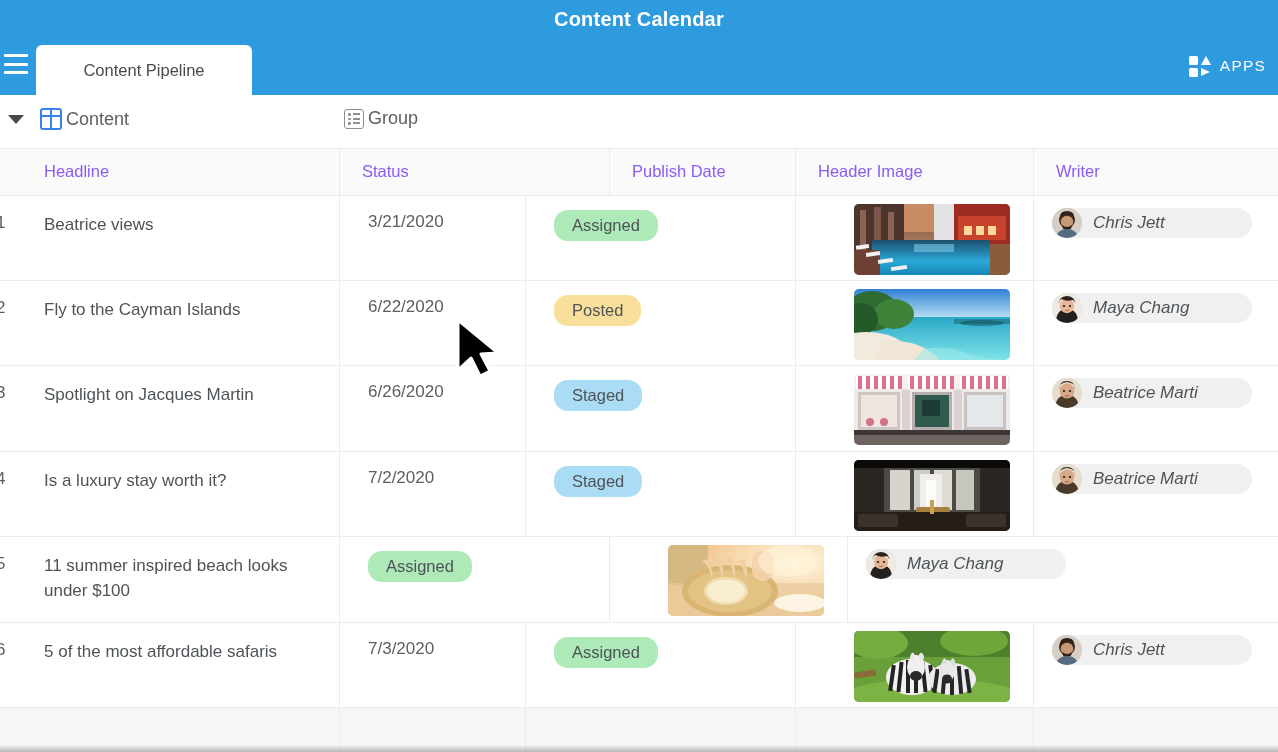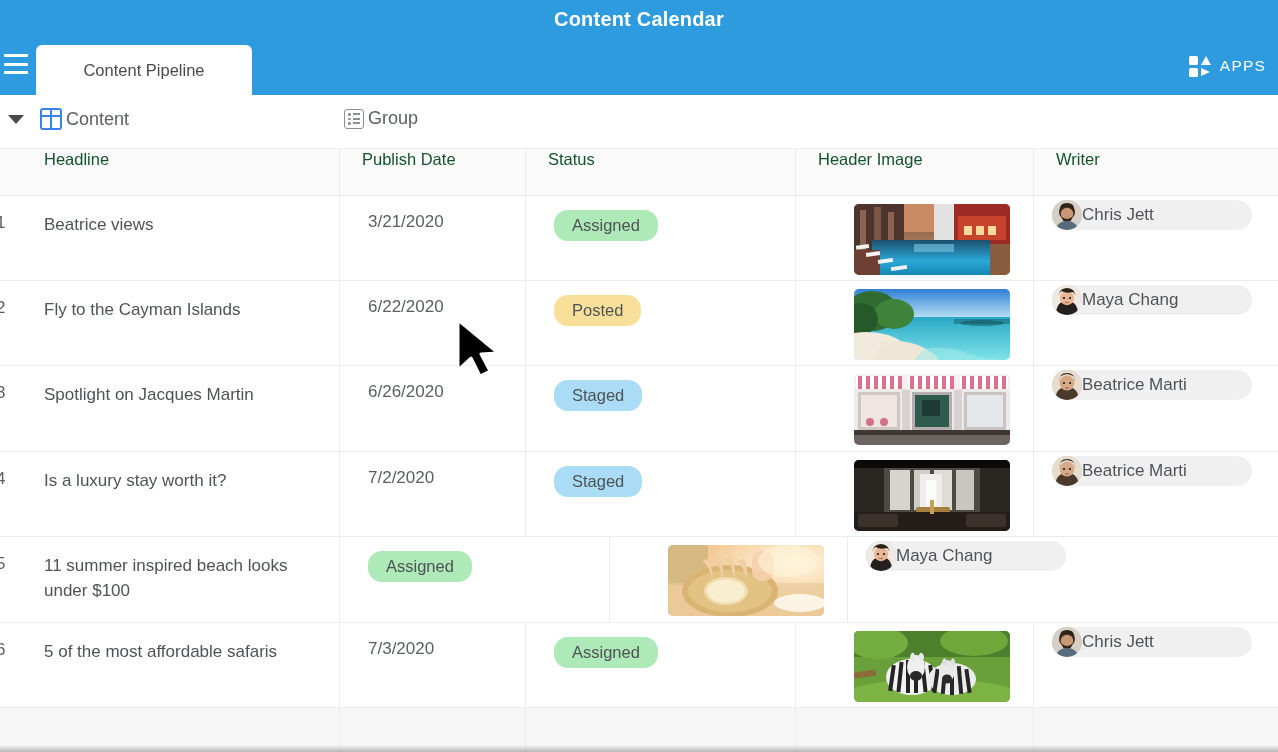--- a/index.html
+++ b/index.html
@@ -102,22 +102,22 @@
 
   .cell { position: relative; height: 100%; border-right: 1px solid #ececec; flex: none; }
   .c-num   { width: 22px;  border-right: none; }
   .c-head  { width: 318px; }
   .c-date  { width: 186px; }
   .c-stat  { width: 270px; }
   .c-img   { width: 238px; }
   .c-writer{ width: 244px; border-right: none; }
 
   .hdr-text {
-    position: absolute; left: 22px; top: 1px;
-    font-size: 16.5px; color: #14532d;
+    position: absolute; left: 22px; top: 13px;
+    font-size: 16.5px; color: #8b5cf6;
   }
   .c-num .hdr-text { left: 0; }
 
   .num-text {
     position: absolute; left: -4px; top: 17px;
     font-size: 17px; color: #5a5f63;
   }
   .headline-text {
     position: absolute; left: 22px; top: 16px; right: 14px;
     font-size: 17px; color: #4e5357; line-height: 25px;
@@ -139,26 +139,27 @@
 
   .thumb {
     position: absolute; left: 58px; top: 8px;
     width: 156px; height: 71px;
     border-radius: 5px; overflow: hidden;
     background: #ddd;
   }
   .thumb svg { display: block; width: 100%; height: 100%; }
 
   .writer-chip {
-    position: absolute; left: 18px; top: 4px;
+    position: absolute; left: 18px; top: 12px;
     height: 30px; min-width: 200px;
     background: #f0f0f0; border-radius: 15px;
-    display: flex; align-items: center; 
+    display: flex; align-items: center; gap: 11px;
     padding-right: 16px;
     cursor: pointer;
+    font-style: italic;
   }
   .avatar {
     width: 30px; height: 30px; border-radius: 50%;
     overflow: hidden; flex: none;
     background: #cfcfcf;
   }
   .avatar svg { display:block; width: 100%; height: 100%; }
   .writer-name { font-size: 17px; color: #4e5357; white-space: nowrap; }
 
   
@@ -222,25 +223,25 @@
 
   <div class="grid">
 
     <div class="row header" style="top:0">
       <div class="cell c-num">
         <span class="hdr-text"></span>
       </div>
       <div class="cell c-head">
         <span class="hdr-text">Headline</span>
       </div>
+      <div class="cell c-stat">
+        <span class="hdr-text">Status</span>
+      </div>
       <div class="cell c-date">
         <span class="hdr-text">Publish Date</span>
-      </div>
-      <div class="cell c-stat">
-        <span class="hdr-text">Status</span>
       </div>
       <div class="cell c-img">
         <span class="hdr-text">Header Image</span>
       </div>
       <div class="cell c-writer">
         <span class="hdr-text">Writer</span>
       </div>
     </div>
 
     <div class="row" style="top:47px; height:85px">

